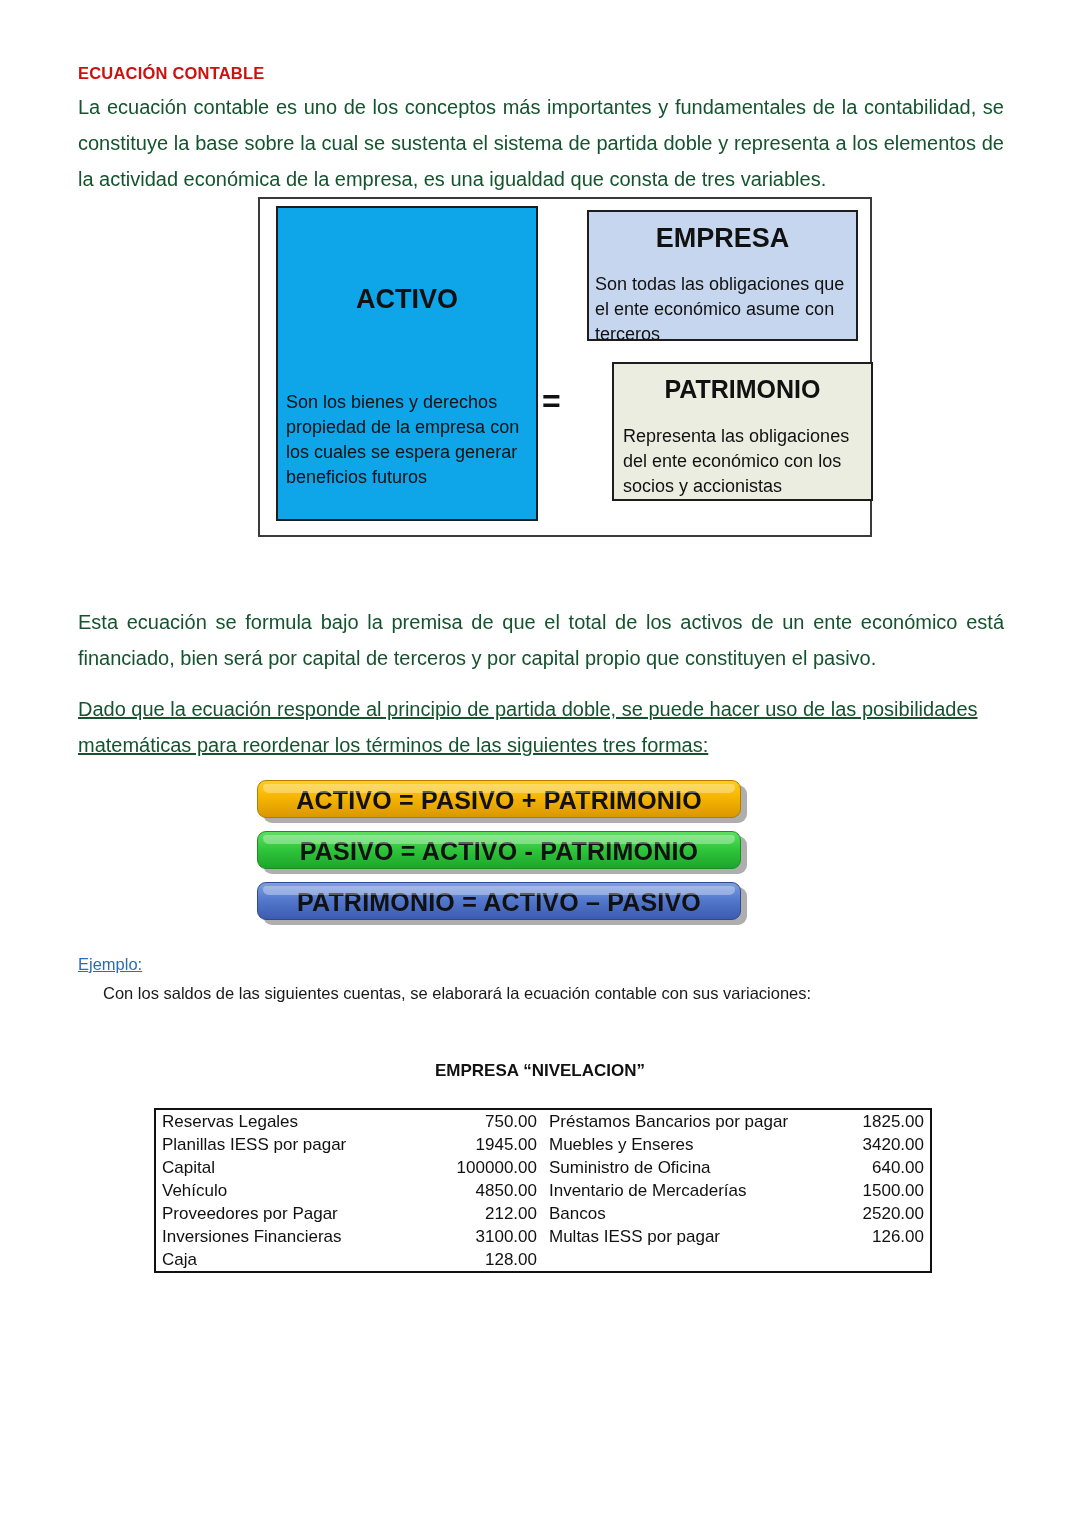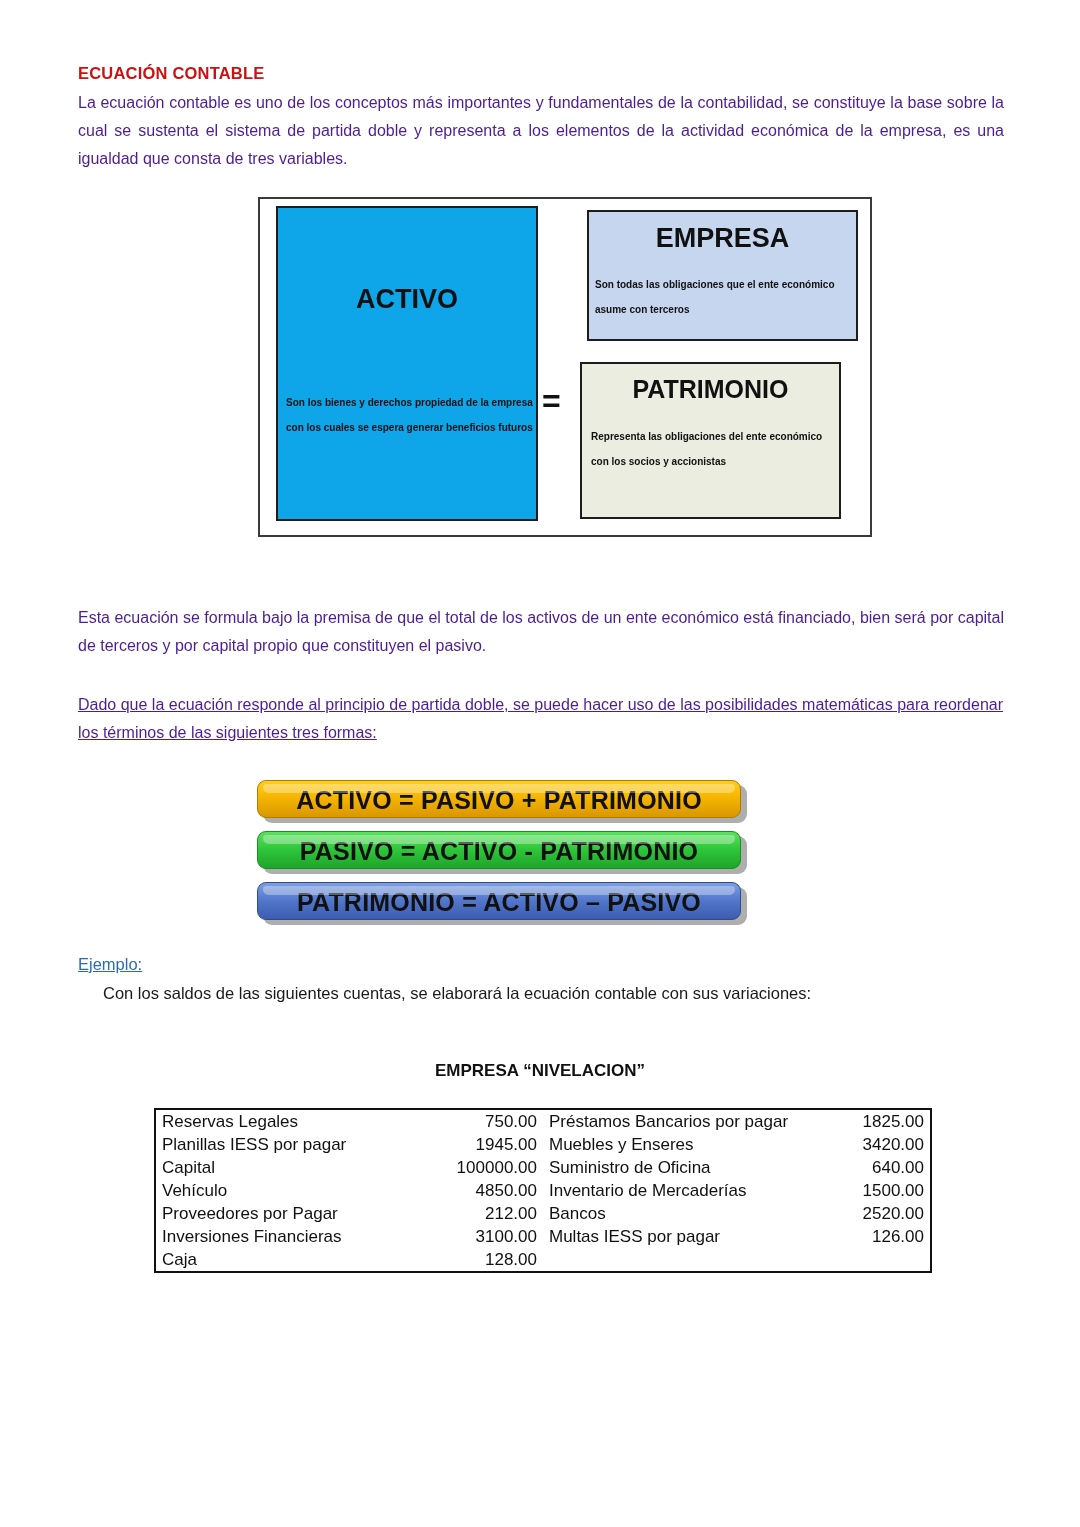--- a/index.html
+++ b/index.html
@@ -30,24 +30,24 @@
     top: 64px;
     font-size: 16.5px;
     font-weight: bold;
     color: #cc1111;
     letter-spacing: 0.2px;
   }
 
   
   .para {
     position: absolute;
-    font-size: 16px;
-    line-height: 28px;
+    font-size: 20px;
+    line-height: 36px;
     text-align: justify;
-    color: #4c1d95;
+    color: #14532d;
   }
   .para.p1 { left: 78px; top: 89px;  width: 926px; }
   .para.p2 { left: 78px; top: 604px; width: 926px; }
   .para.p3 { left: 78px; top: 691px; width: 926px; text-align: left; text-decoration: underline; }
 
   
   .diagram {
     position: absolute;
     left: 258px;
     top: 197px;
@@ -70,24 +70,24 @@
     background: #0ea5e9;
   }
   .box-pasivo {
     left: 327px;
     top: 11px;
     width: 271px;
     height: 131px;
     background: #c5d6ee;
   }
   .box-patrimonio {
-    left: 320px;
+    left: 352px;
     top: 163px;
     width: 261px;
-    height: 157px;
+    height: 139px;
     background: #ebede1;
   }
   .dbox-title {
     position: absolute;
     width: 100%;
     text-align: center;
     font-weight: bold;
     color: #111111;
   }
   .box-activo .dbox-title {
@@ -97,22 +97,22 @@
   .box-pasivo .dbox-title {
     top: 11px;
     font-size: 27px;
   }
   .box-patrimonio .dbox-title {
     top: 11px;
     font-size: 25px;
   }
   .dbox-desc {
     position: absolute;
-    font-weight: bold;
-    font-size: 10px;
+    font-weight: normal;
+    font-size: 18px;
     line-height: 25px;
     color: #111111;
   }
   .box-activo .dbox-desc {
     left: 8px;
     top: 182px;
     width: 250px;
   }
   .box-pasivo .dbox-desc {
     left: 6px;

